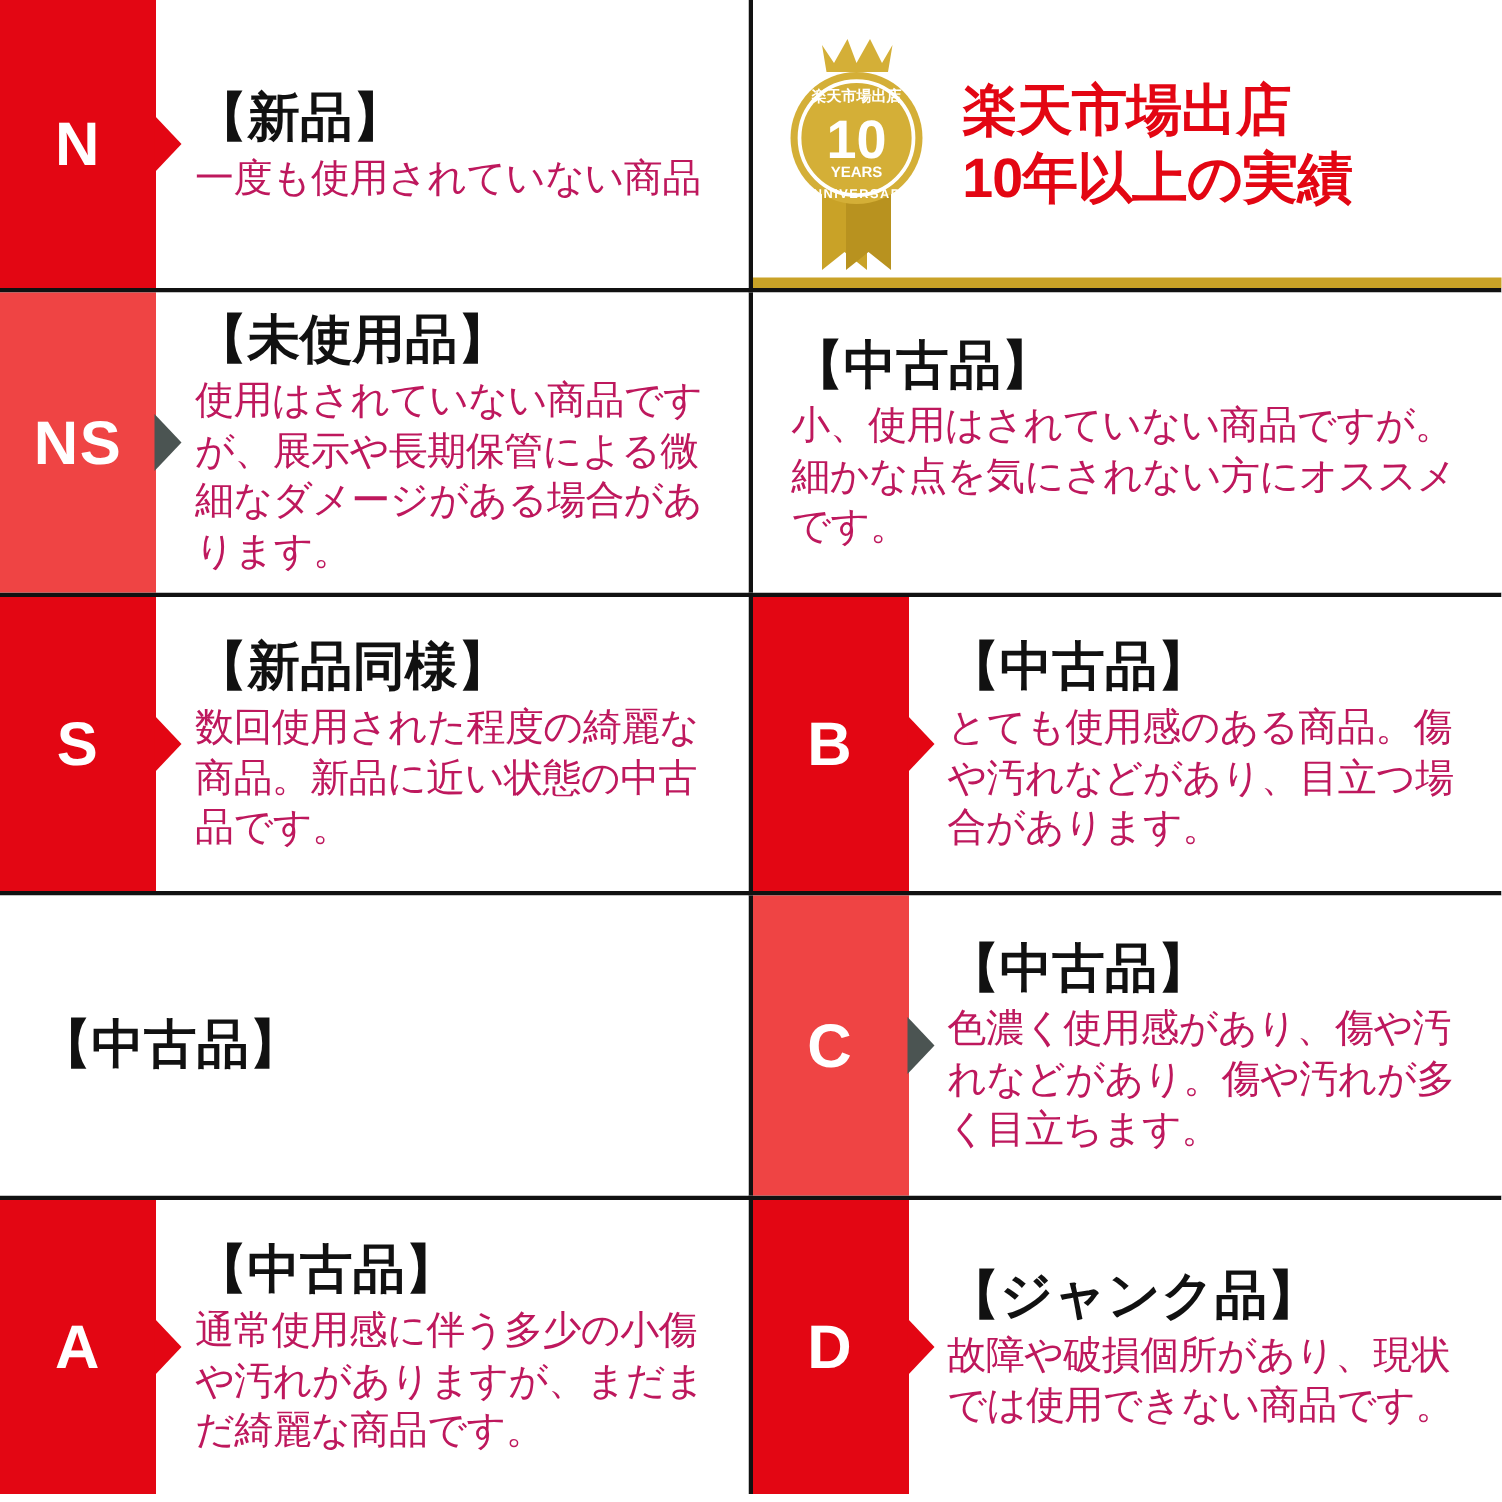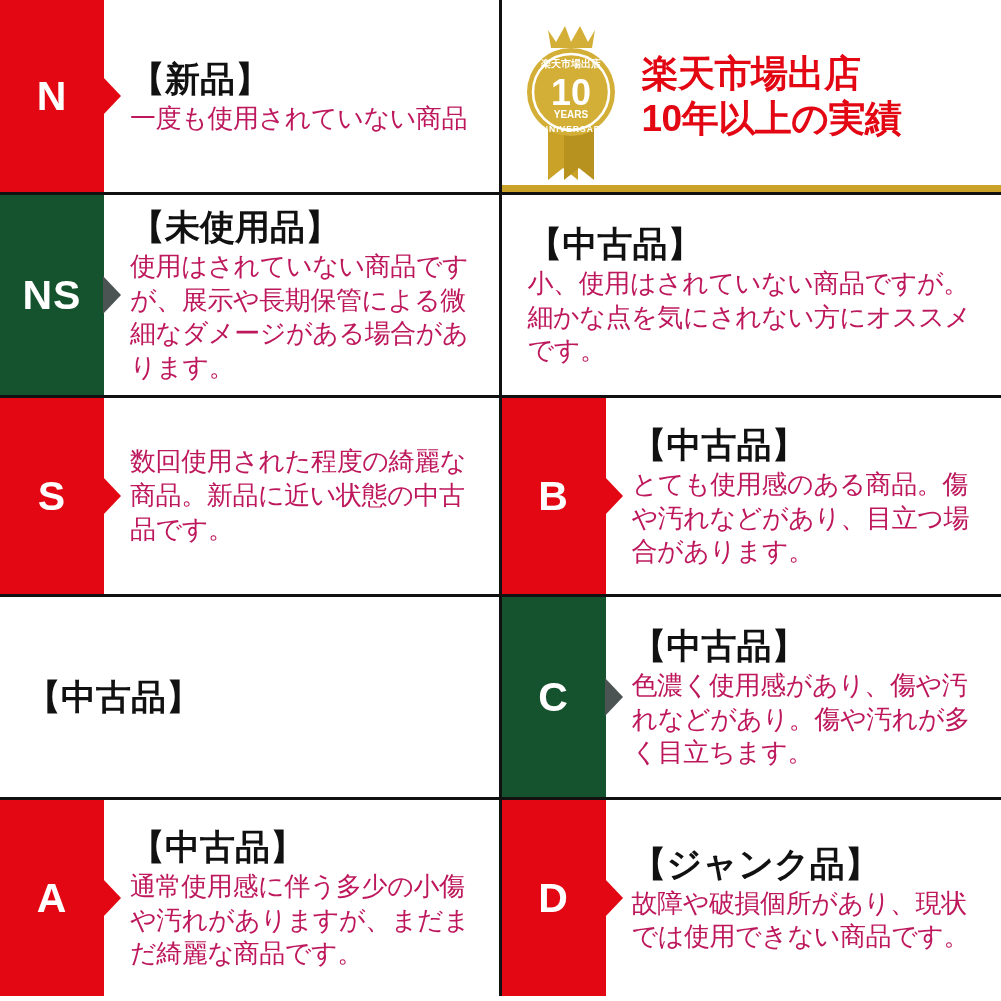--- a/index.html
+++ b/index.html
@@ -38,21 +38,21 @@
   .badge {
     width: 104px;
     flex: 0 0 104px;
     position: relative;
     display: flex;
     align-items: center;
     justify-content: center;
     box-sizing: border-box;
   }
   .badge-red  { background: #e30613; }
-  .badge-gray { background: #14532d; }
+  .badge-gray { background: #ef4444; }
 
   .badge span {
     color: #ffffff;
     font-weight: bold;
     font-size: 41px;
     letter-spacing: 1px;
     line-height: 1;
     z-index: 2;
   }
   
@@ -225,20 +225,21 @@
     </div>
   </div>
   <div class="hline"></div>
 
   <div class="row r3">
     <div class="col col-left">
       <div class="badge badge-red">
         <span>S</span>
       </div>
       <div class="desc">
+        <div class="desc-title">【新品同様】</div>
         <div class="desc-body">数回使用された程度の綺麗な商品。新品に近い状態の中古品です。</div>
       </div>
     </div>
     <div class="vline"></div>
     <div class="col col-right">
       <div class="badge badge-red">
         <span>B</span>
       </div>
       <div class="desc">
         <div class="desc-title">【中古品】</div>

